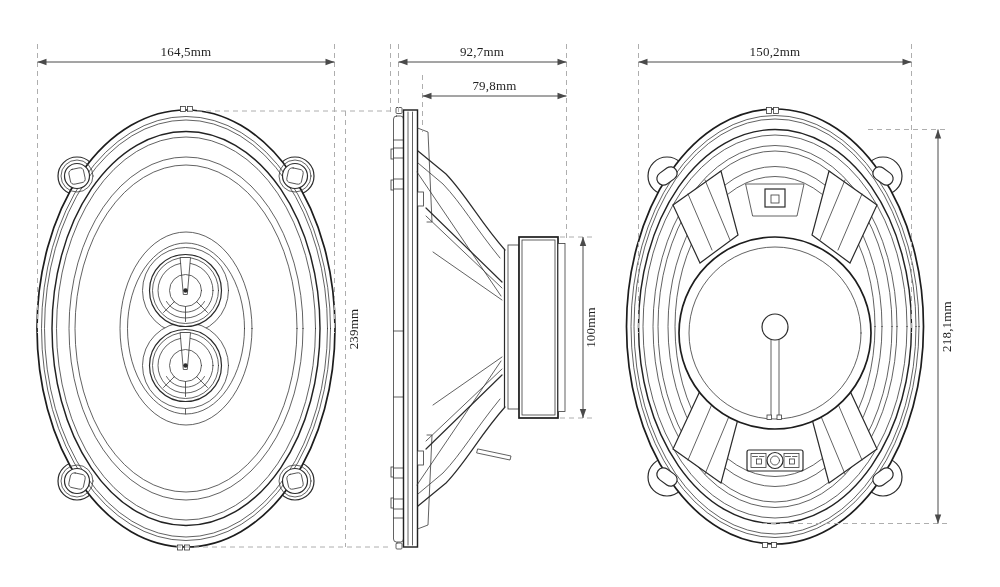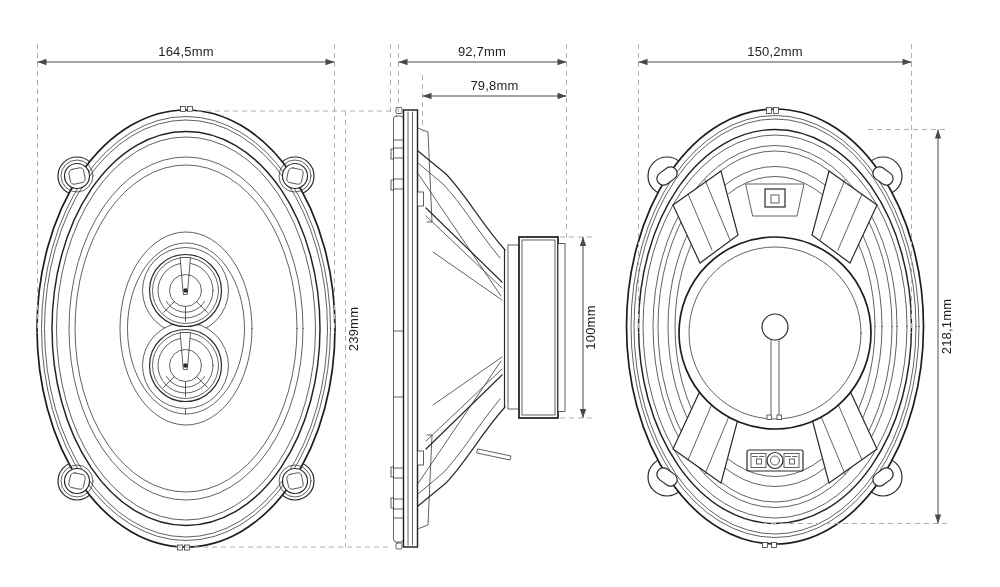--- a/index.html
+++ b/index.html
@@ -1,18 +1,18 @@
 <!DOCTYPE html>
 <html><head>
 <meta charset="utf-8">
 <style>
   html,body{margin:0;padding:0;background:#ffffff;}
   .page{
     width:1000px;height:587px;position:relative;background:#ffffff;
-    font-family:Liberation Sans, sans-serif;overflow:hidden;
+    font-family:Liberation Serif, serif;overflow:hidden;
   }
   svg{display:block}
   
   .s-thin{stroke:#3a3a3a;stroke-width:.8;fill:none;stroke-linecap:round}
   .s-med{stroke:#2b2b2b;stroke-width:1.2;fill:none;stroke-linecap:round}
   .s-bold{stroke:#1d1d1d;stroke-width:1.7;fill:none;stroke-linecap:round}
   .s-15{stroke:#222;stroke-width:1.45;fill:none}
   .wfill{fill:#ffffff}
   
   .ext{stroke:#aeaeae;stroke-width:1;stroke-dasharray:5 4;fill:none}

